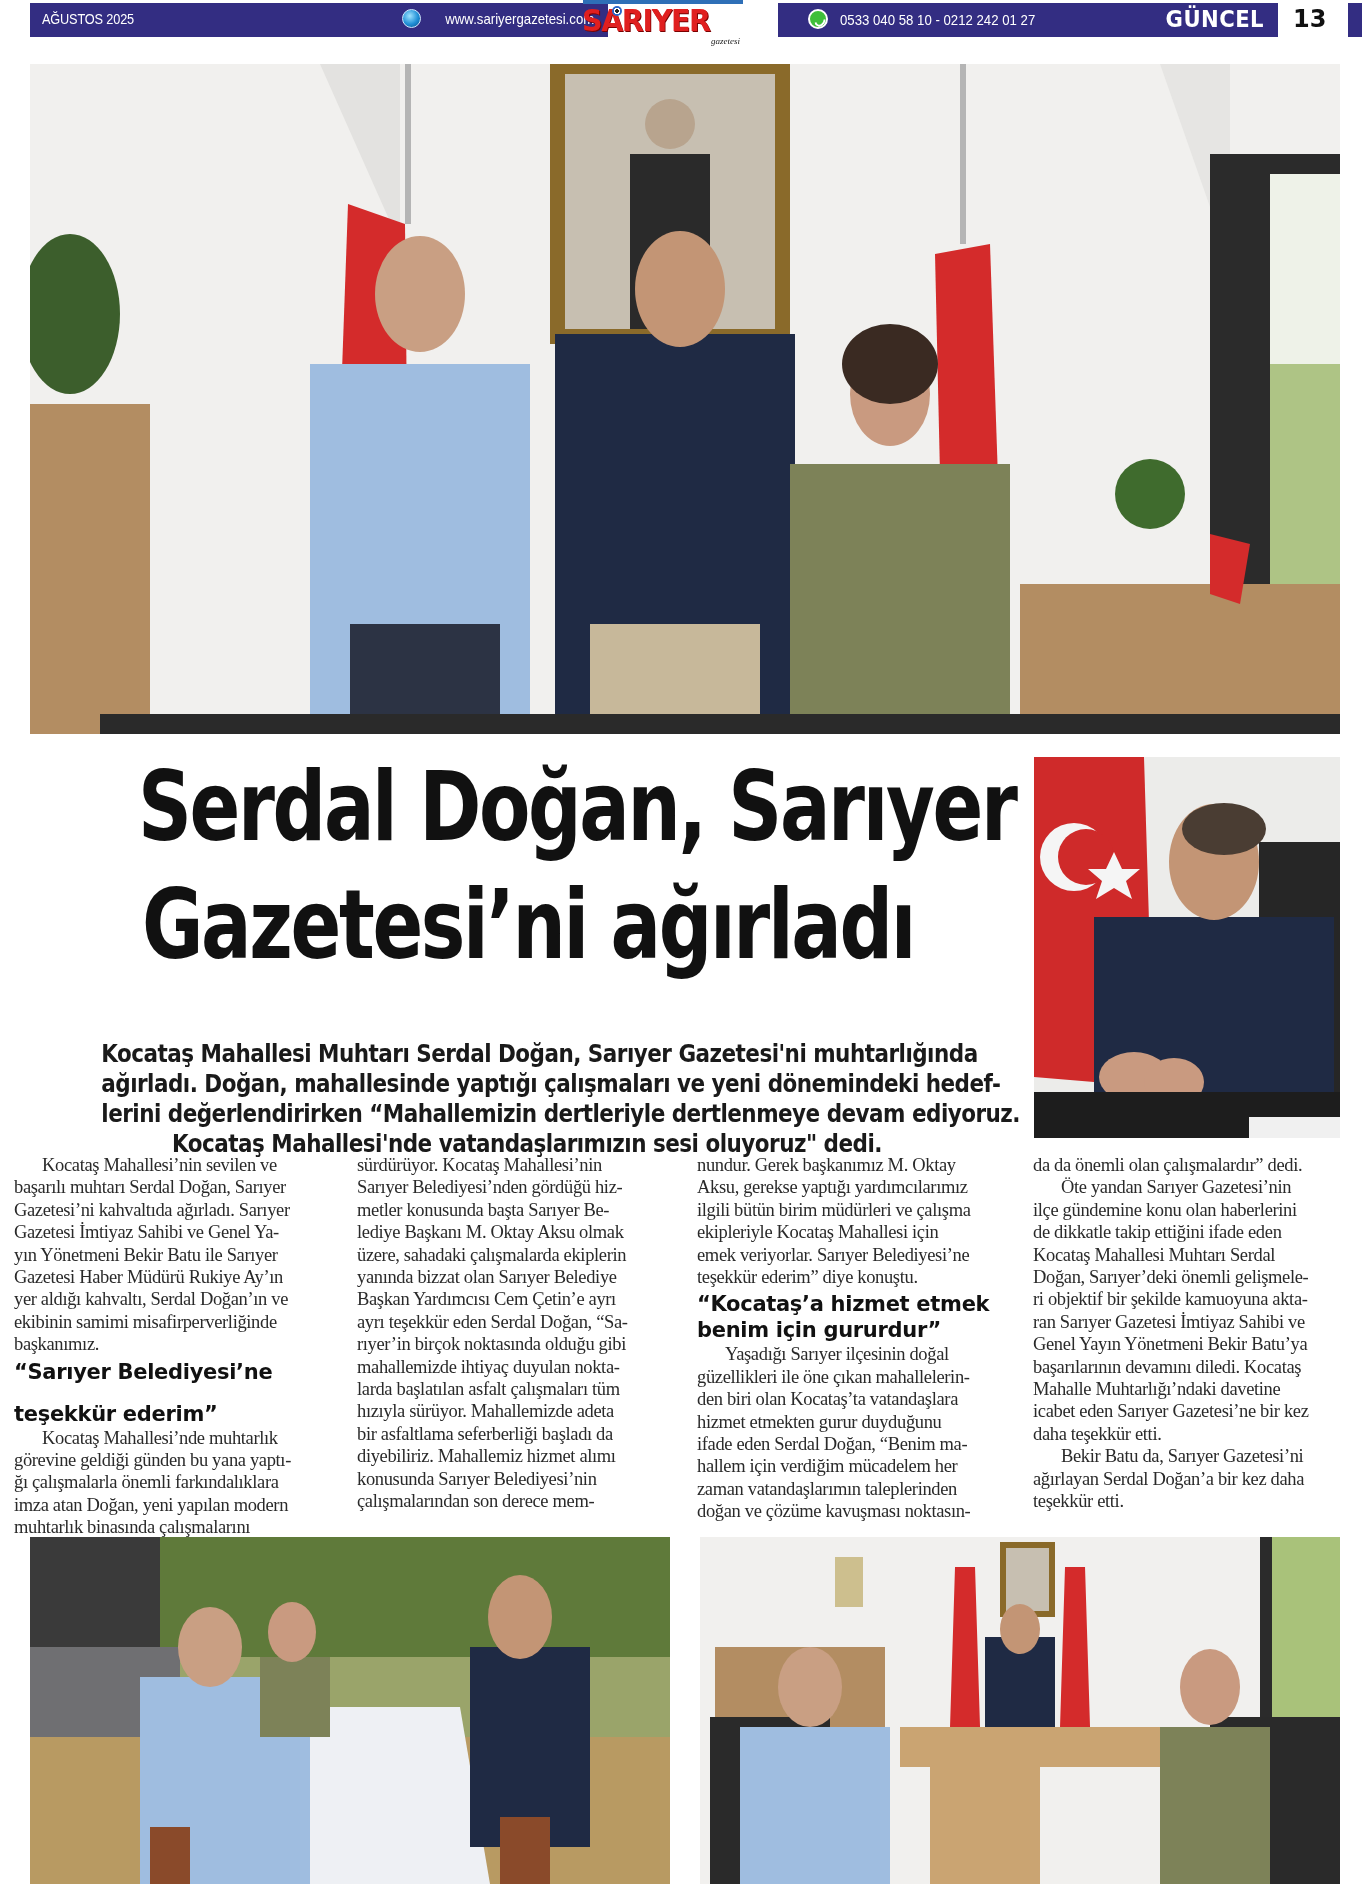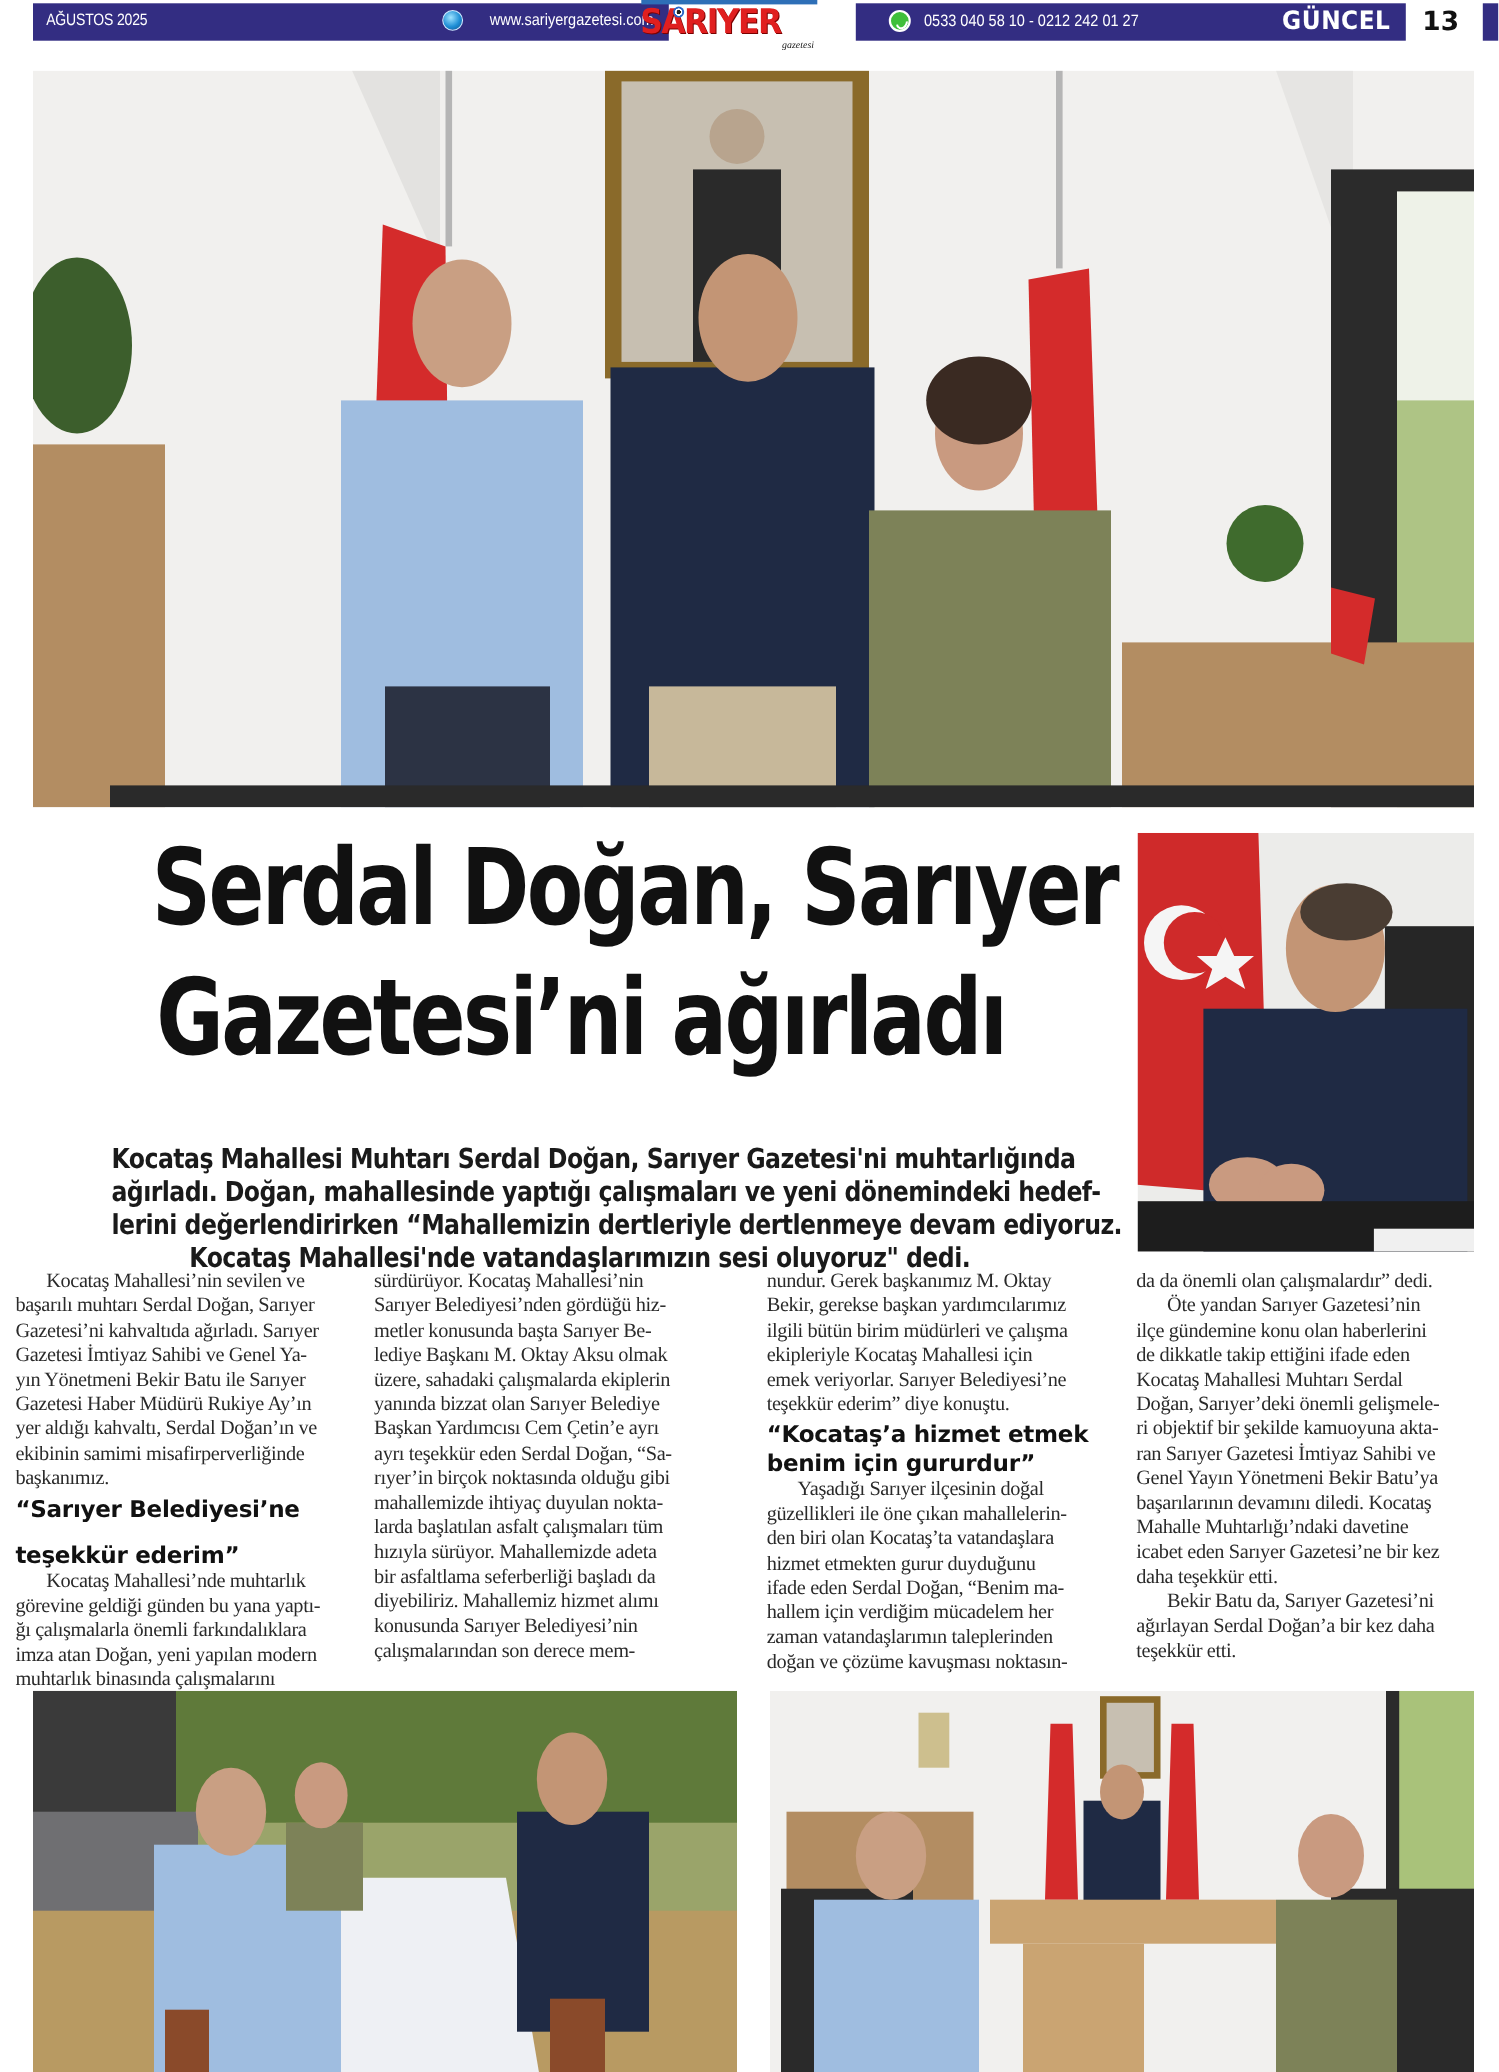--- a/index.html
+++ b/index.html
@@ -44,21 +44,21 @@
 
   
   .lead { position: absolute; left: 32px; top: 1018px; width: 990px; font-family: "DejaVu Sans", sans-serif; font-weight: bold; font-size: 25px; line-height: 30px; color: #1a1a1a; text-align: center; letter-spacing: -0.6px; margin-top: 21px; }
   .lead span { display: block; white-space: nowrap; transform: scaleX(0.86); }
 
   
   .col { position: absolute; top: 1154px; width: 320px; font-size: 18.5px; line-height: 22.4px; color: #2a2a2a; }
   .col p { white-space: nowrap; letter-spacing: -0.35px; }
   .col p.ind { text-indent: 28px; }
   .col1 { left: 14px; }
-  .col2 { left: 340px; }
+  .col2 { left: 357px; }
   .col3 { left: 697px; }
   .col4 { left: 1033px; }
   .subhead { font-family: "DejaVu Sans", sans-serif; font-weight: bold; font-size: 21px; line-height: 26px; color: #111; letter-spacing: -0.3px; margin-top: 3px; white-space: nowrap; }
 </style>
 </head>
 <body>
 
 <div class="hdr">
   <div class="hdr-bar left">
     <span class="hdr-date">AĞUSTOS 2025</span>
@@ -189,21 +189,21 @@
   <p>larda başlatılan asfalt çalışmaları tüm</p>
   <p>hızıyla sürüyor. Mahallemizde adeta</p>
   <p>bir asfaltlama seferberliği başladı da</p>
   <p>diyebiliriz. Mahallemiz hizmet alımı</p>
   <p>konusunda Sarıyer Belediyesi’nin</p>
   <p>çalışmalarından son derece mem-</p>
 </div>
 
 <div class="col col3">
   <p>nundur. Gerek başkanımız M. Oktay</p>
-  <p>Bekir, gerekse başkan yardımcılarımız</p>
+  <p>Aksu, gerekse yaptığı yardımcılarımız</p>
   <p>ilgili bütün birim müdürleri ve çalışma</p>
   <p>ekipleriyle Kocataş Mahallesi için</p>
   <p>emek veriyorlar. Sarıyer Belediyesi’ne</p>
   <p>teşekkür ederim” diye konuştu.</p>
   <div class="subhead">“Kocataş’a hizmet etmek</div>
   <div class="subhead" style="margin-top:0">benim için gururdur”</div>
   <p class="ind">Yaşadığı Sarıyer ilçesinin doğal</p>
   <p>güzellikleri ile öne çıkan mahallelerin-</p>
   <p>den biri olan Kocataş’ta vatandaşlara</p>
   <p>hizmet etmekten gurur duyduğunu</p>

